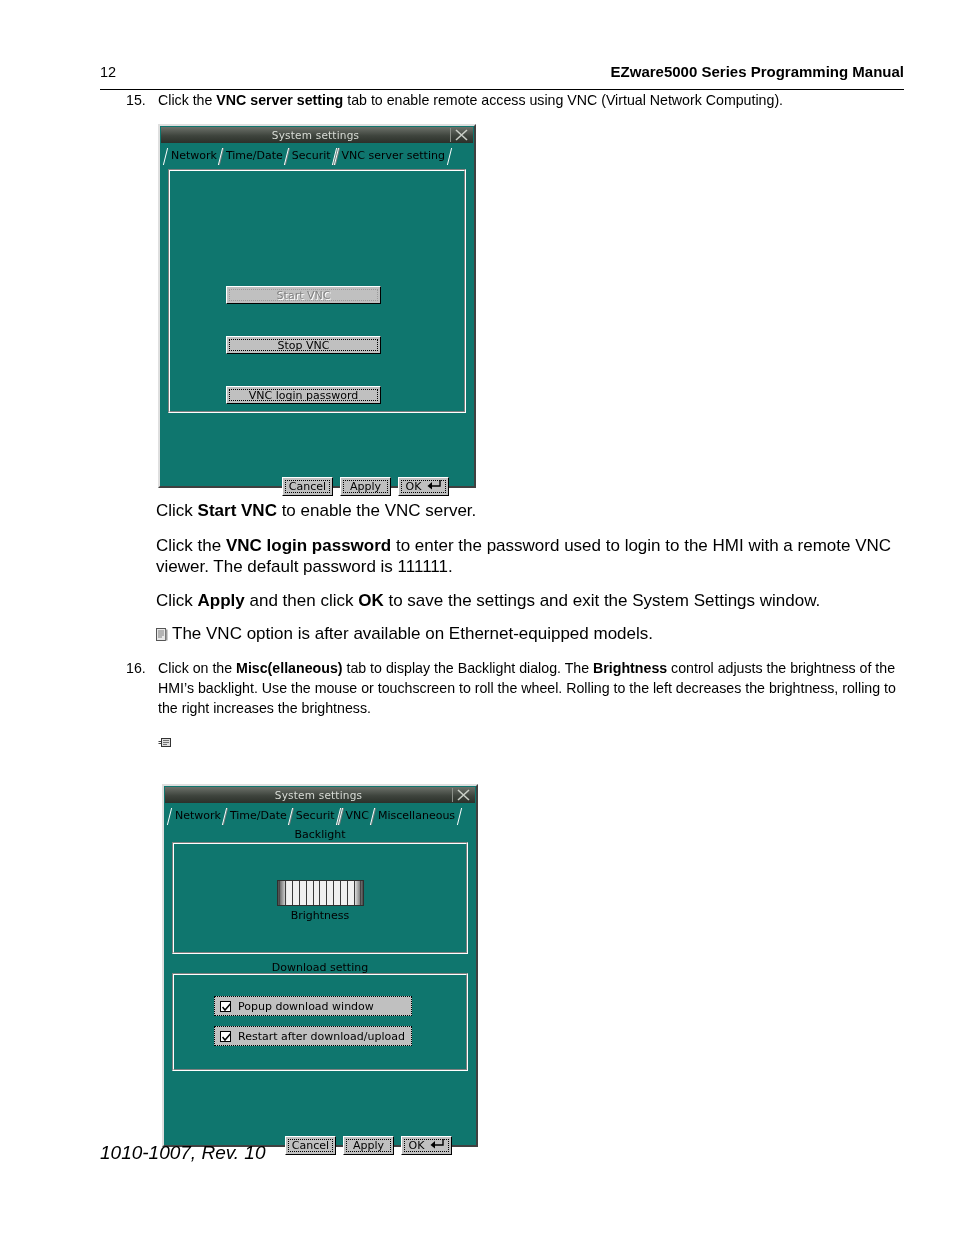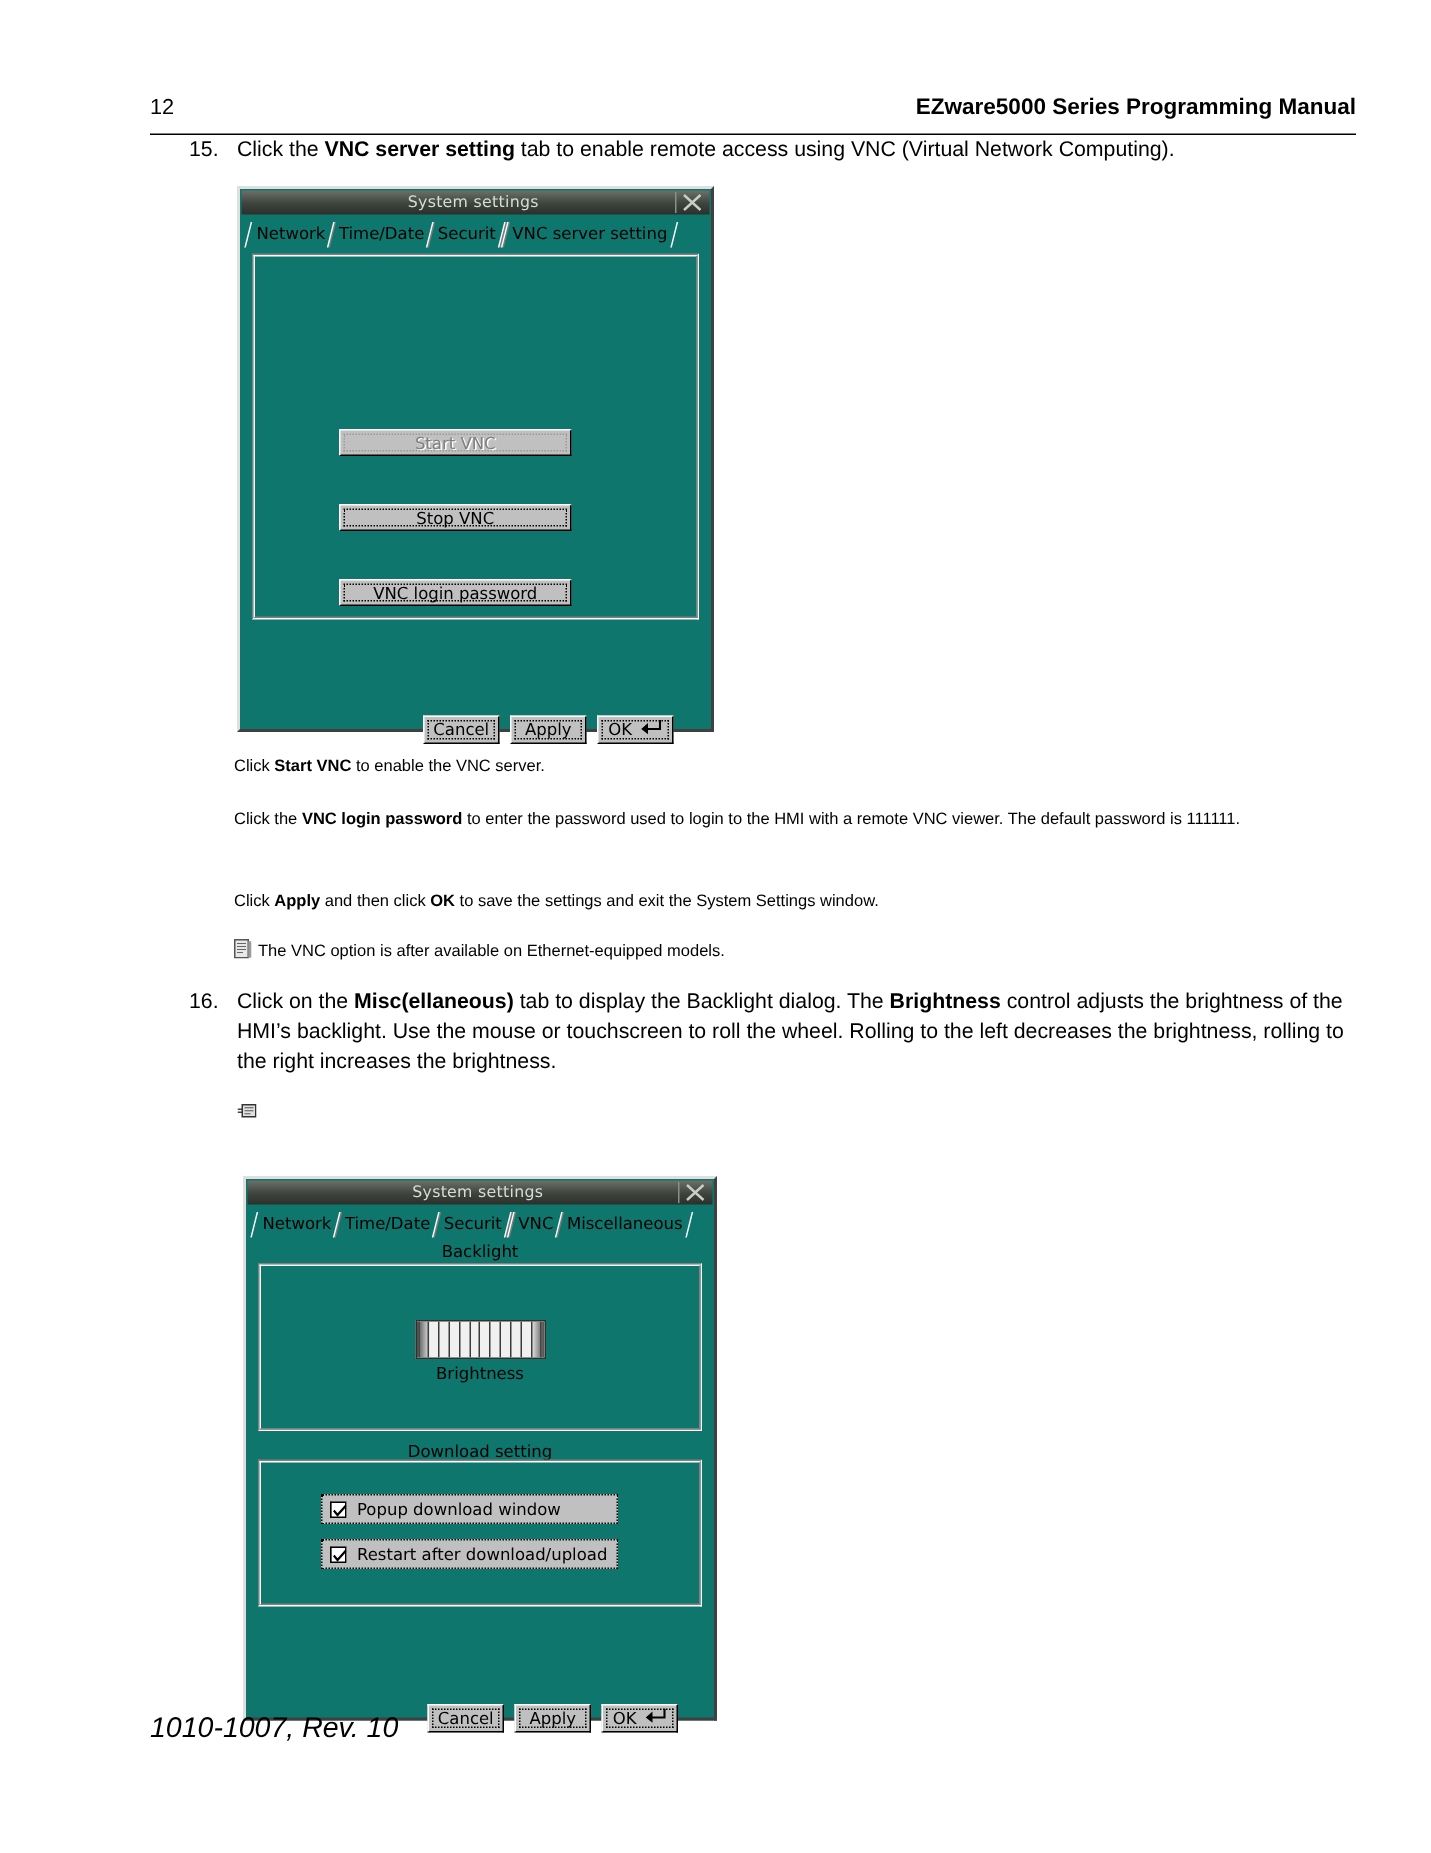--- a/index.html
+++ b/index.html
@@ -47,21 +47,21 @@
     line-height: 20px;
   }
   .step-num {
     width: 32px;
     flex: 0 0 32px;
   }
   .step-body { flex: 1 1 auto; }
 
   .para {
     position: absolute;
-    font-size: 11px;
+    font-size: 17px;
     line-height: 20.5px;
   }
   b { font-weight: bold; }
 
   .note-icon {
     display: inline-block;
     width: 12px;
     height: 13px;
     vertical-align: -2px;
     margin-right: 4px;

